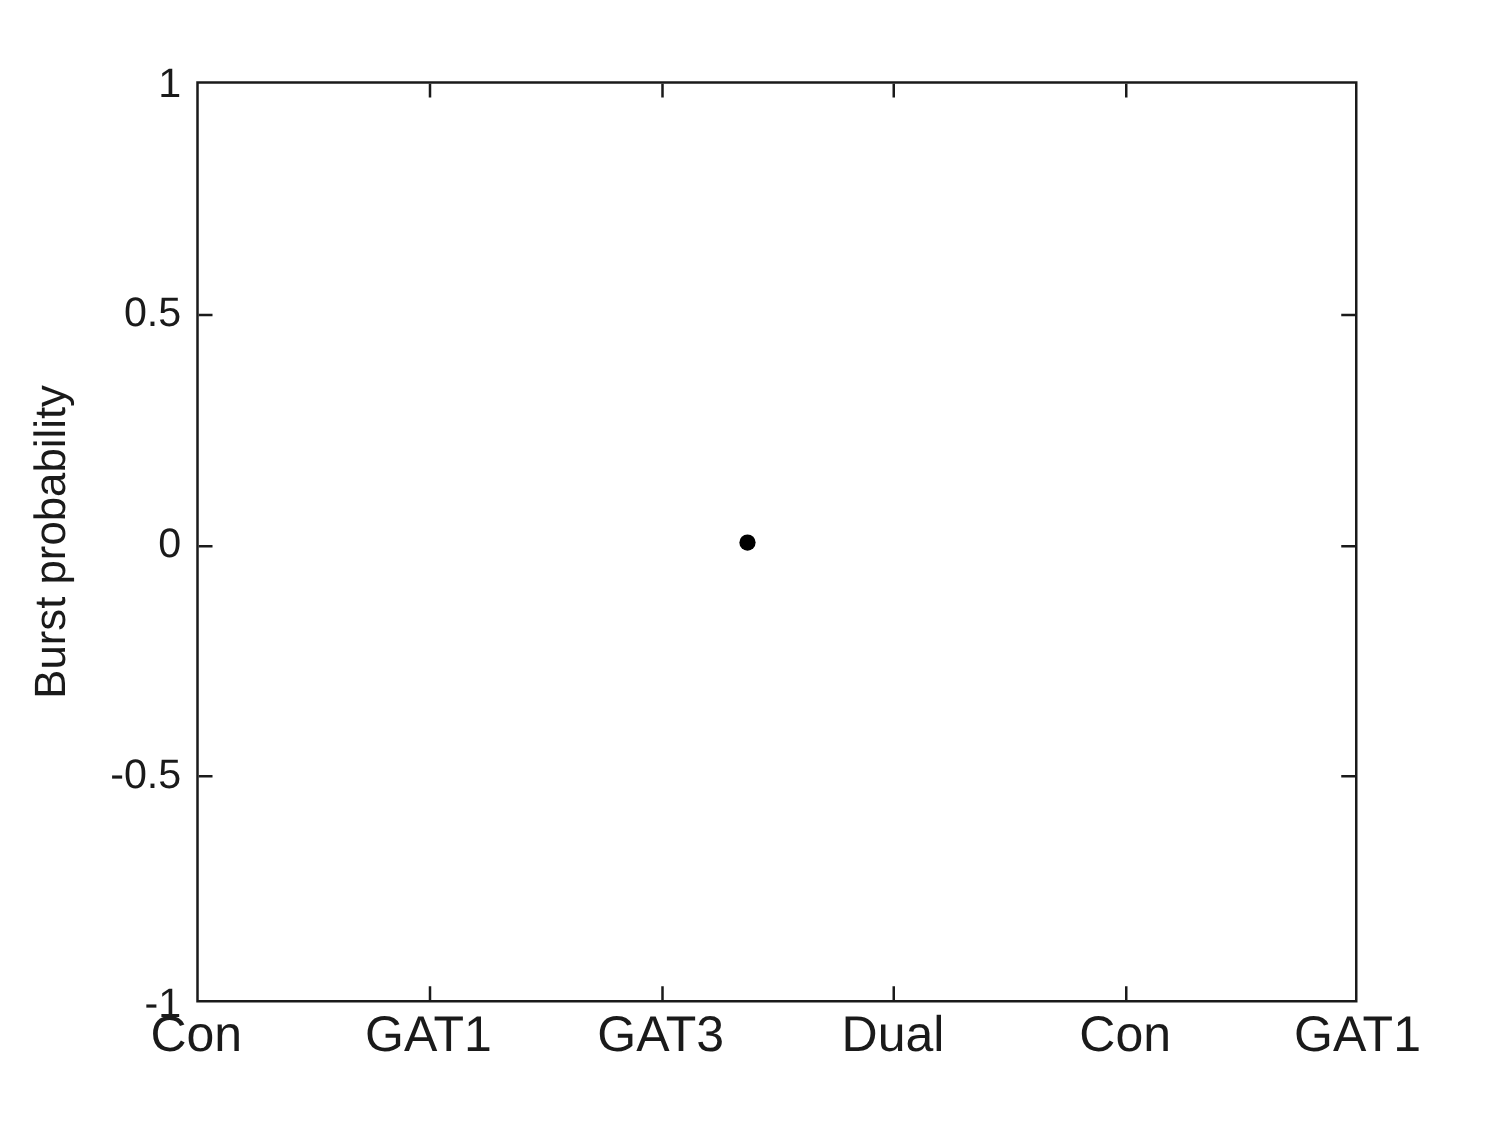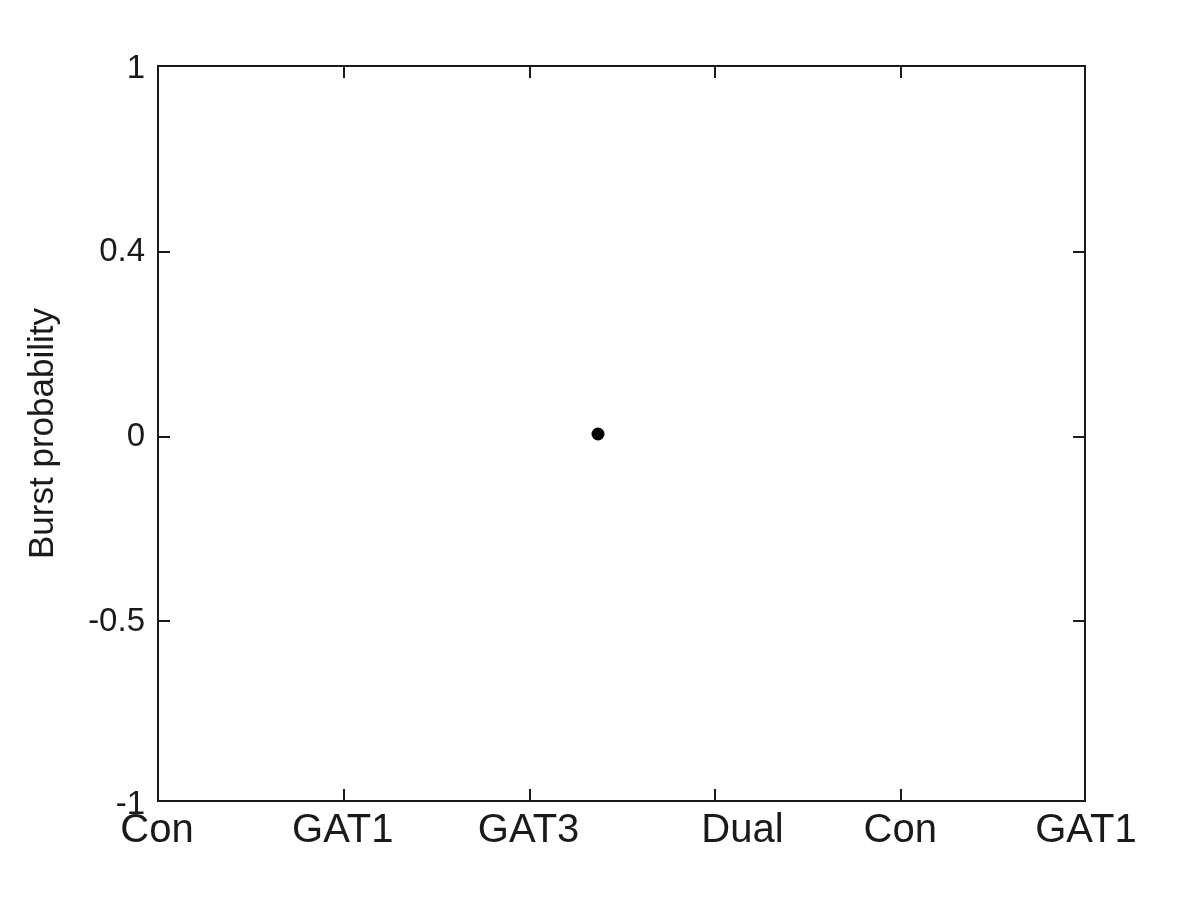--- a/index.html
+++ b/index.html
@@ -115,27 +115,27 @@
 </head>
 <body>
 
 <div id="figure">
 
   <div id="ylabel">Burst probability</div>
 
   <div class="yticklabel" style="top:802px;">-1</div>
   <div class="yticklabel" style="top:618.75px;">-0.5</div>
   <div class="yticklabel" style="top:433.5px;">0</div>
-  <div class="yticklabel" style="top:249.25px;">0.4</div>
+  <div class="yticklabel" style="top:249.25px;">0.5</div>
   <div class="yticklabel" style="top:66px;">1</div>
 
   <div class="xticklabel" style="left:157px;">Con</div>
   <div class="xticklabel" style="left:342.8px;">GAT1</div>
   <div class="xticklabel" style="left:528.6px;">GAT3</div>
-  <div class="xticklabel" style="left:714.4px;margin-left:28px;">Dual</div>
+  <div class="xticklabel" style="left:714.4px;">Dual</div>
   <div class="xticklabel" style="left:900.2px;">Con</div>
   <div class="xticklabel" style="left:1086px;">GAT1</div>
 
   <div id="plot-area">
 
     <div class="tick tick-x-bottom" style="left:183.8px;"></div>
     <div class="tick tick-x-bottom" style="left:369.6px;"></div>
     <div class="tick tick-x-bottom" style="left:555.4px;"></div>
     <div class="tick tick-x-bottom" style="left:741.2px;"></div>
 

